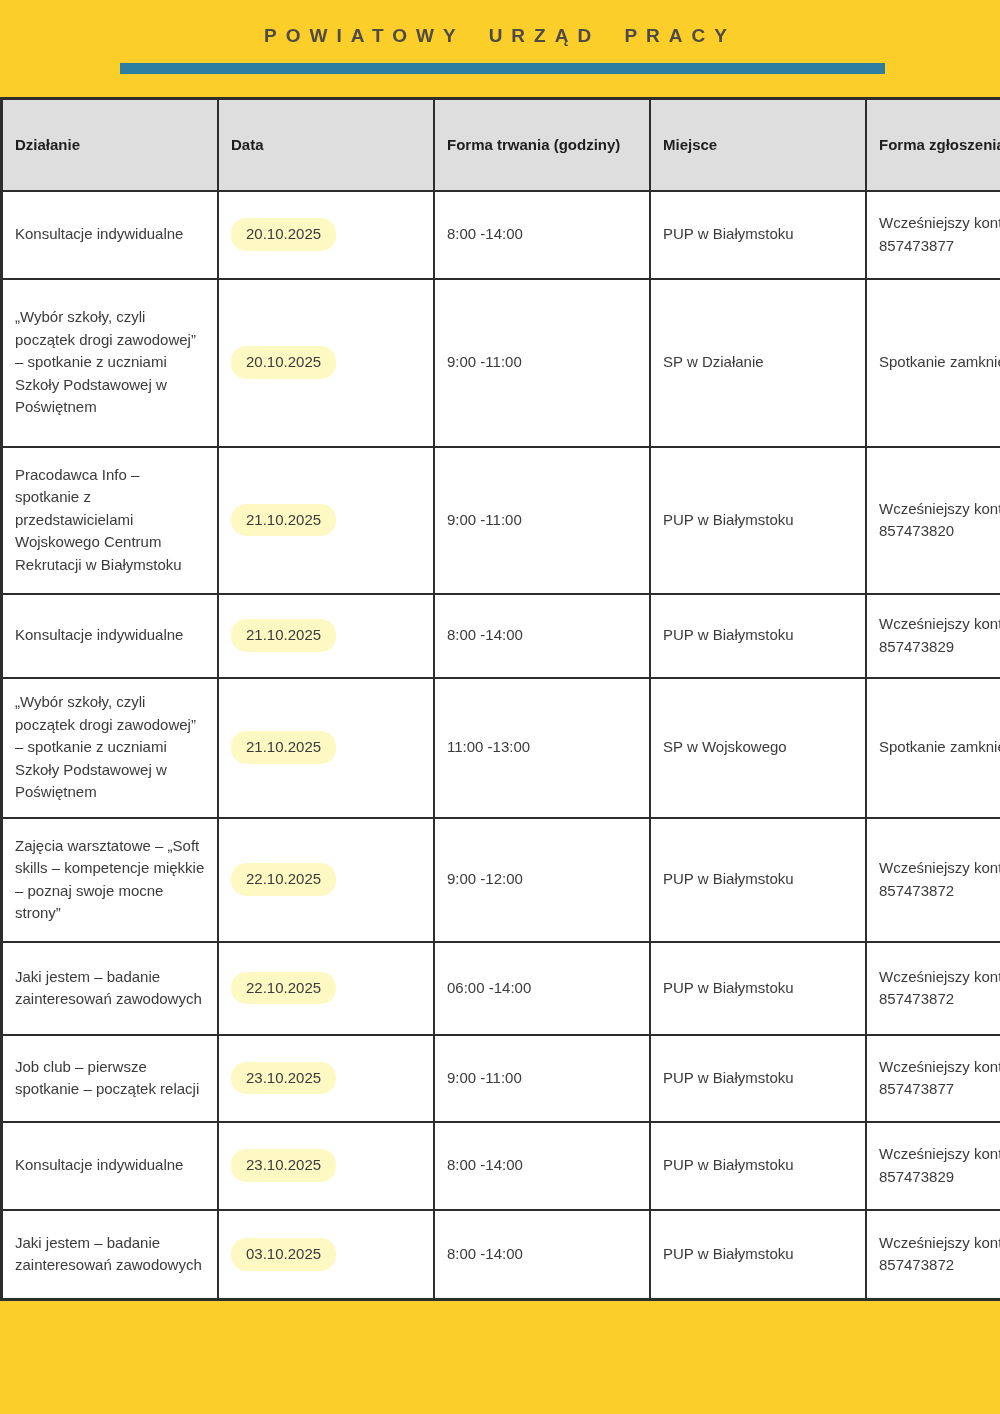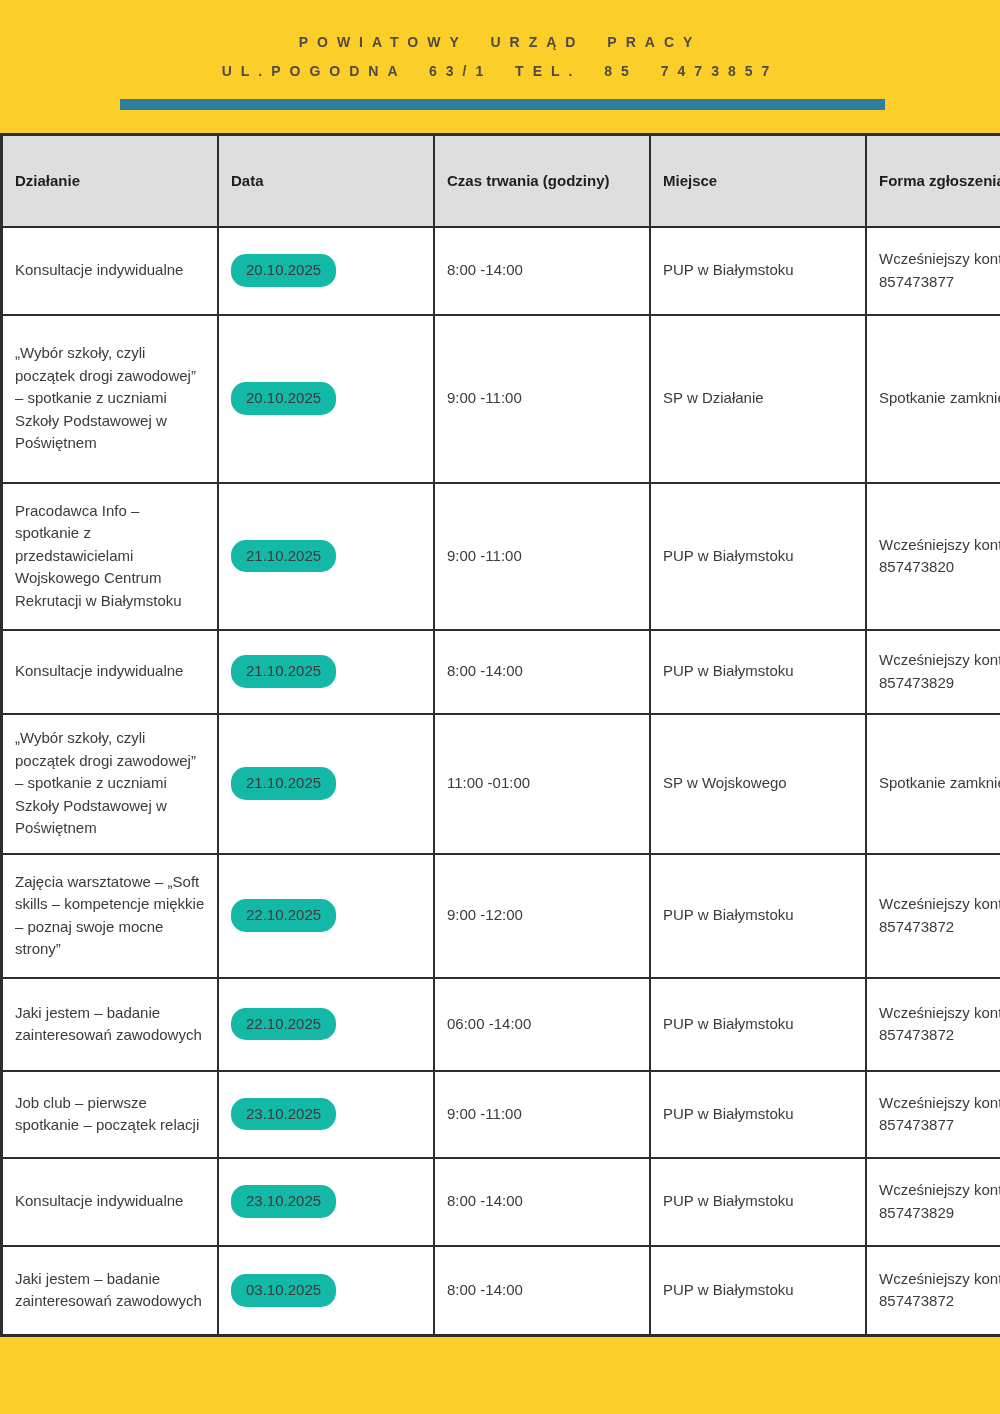--- a/index.html
+++ b/index.html
@@ -4,25 +4,25 @@
 <style>
   html, body { margin: 0; padding: 0; }
   body {
     width: 1000px;
     height: 1414px;
     background: #FBCE2A;
     font-family: "Liberation Sans", "DejaVu Sans", sans-serif;
     overflow: hidden;
   }
   .org-header {
-    padding-top: 28px;
+    padding-top: 21px;
     text-align: center;
     color: #4F4B44;
     font-weight: 700;
-    font-size: 14px;
+    font-size: 19px;
     line-height: 29px;
     letter-spacing: 9px;
     word-spacing: 10px;
   }
   .divider-bar {
     width: 765px;
     height: 11px;
     background: #2E7EA1;
     margin: 13px 0 0 120px;
   }
@@ -56,42 +56,41 @@
   tbody tr:nth-child(3)  { height: 147px; }
   tbody tr:nth-child(4)  { height: 84px; }
   tbody tr:nth-child(5)  { height: 140px; }
   tbody tr:nth-child(6)  { height: 124px; }
   tbody tr:nth-child(7)  { height: 93px; }
   tbody tr:nth-child(8)  { height: 87px; }
   tbody tr:nth-child(9)  { height: 88px; }
   tbody tr:nth-child(10) { height: 90px; }
   .date-pill {
     display: inline-block;
-    background: #14b8a6;
+    background: #fef9c3;
     border-radius: 15px;
     padding: 5px 15px;
     white-space: nowrap;
   }
 </style>
 </head>
 <body>
 
 <div class="org-header">
   <div>POWIATOWY URZĄD PRACY</div>
-  <div>UL.POGODNA 63/1 TEL. 85 7473857</div>
 </div>
 
 <div class="divider-bar"></div>
 
 <table class="events">
   <thead>
     <tr>
         <th>Działanie</th>
         <th>Data</th>
-        <th>Czas trwania (godziny)</th>
+        <th>Forma trwania (godziny)</th>
         <th>Miejsce</th>
         <th>Forma zgłoszenia/kontakt</th>
       </tr>
   </thead>
   <tbody>
       <tr>
         <td>Konsultacje indywidualne</td>
         <td><span class="date-pill">20.10.2025</span></td>
         <td>8:00 -14:00</td>
         <td>PUP w Białymstoku</td>
@@ -114,21 +113,21 @@
       <tr>
         <td>Konsultacje indywidualne</td>
         <td><span class="date-pill">21.10.2025</span></td>
         <td>8:00 -14:00</td>
         <td>PUP w Białymstoku</td>
         <td>Wcześniejszy kontakt tel. 857473829</td>
       </tr>
       <tr>
         <td>„Wybór szkoły, czyli początek drogi zawodowej” – spotkanie z uczniami Szkoły Podstawowej w Poświętnem</td>
         <td><span class="date-pill">21.10.2025</span></td>
-        <td>11:00 -01:00</td>
+        <td>11:00 -13:00</td>
         <td>SP w Wojskowego</td>
         <td>Spotkanie zamknięte</td>
       </tr>
       <tr>
         <td>Zajęcia warsztatowe – „Soft skills – kompetencje miękkie – poznaj swoje mocne strony”</td>
         <td><span class="date-pill">22.10.2025</span></td>
         <td>9:00 -12:00</td>
         <td>PUP w Białymstoku</td>
         <td>Wcześniejszy kontakt tel. 857473872</td>
       </tr>

